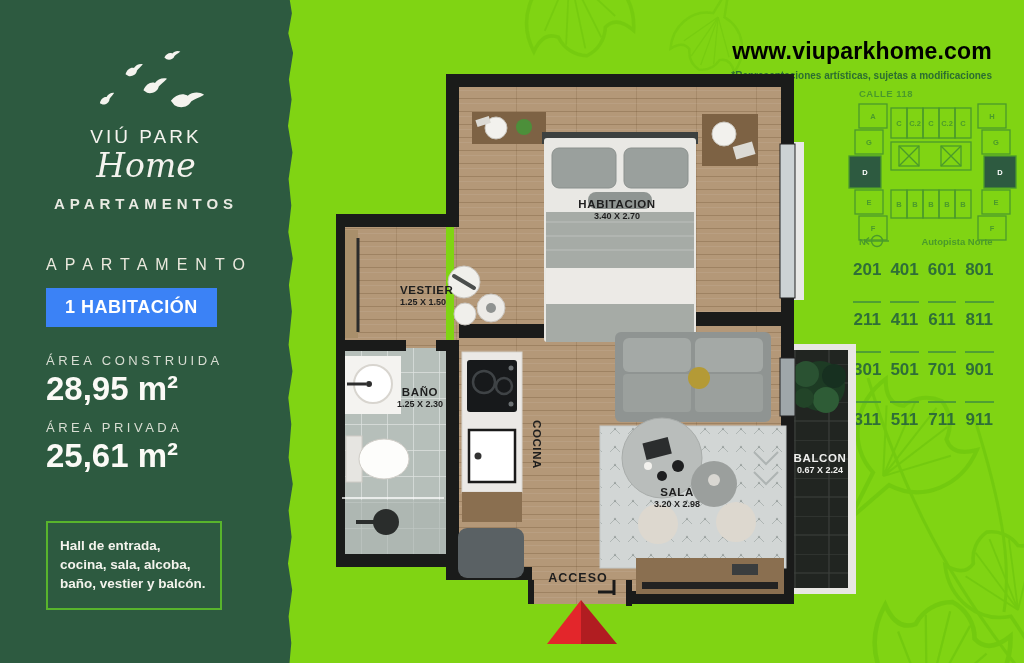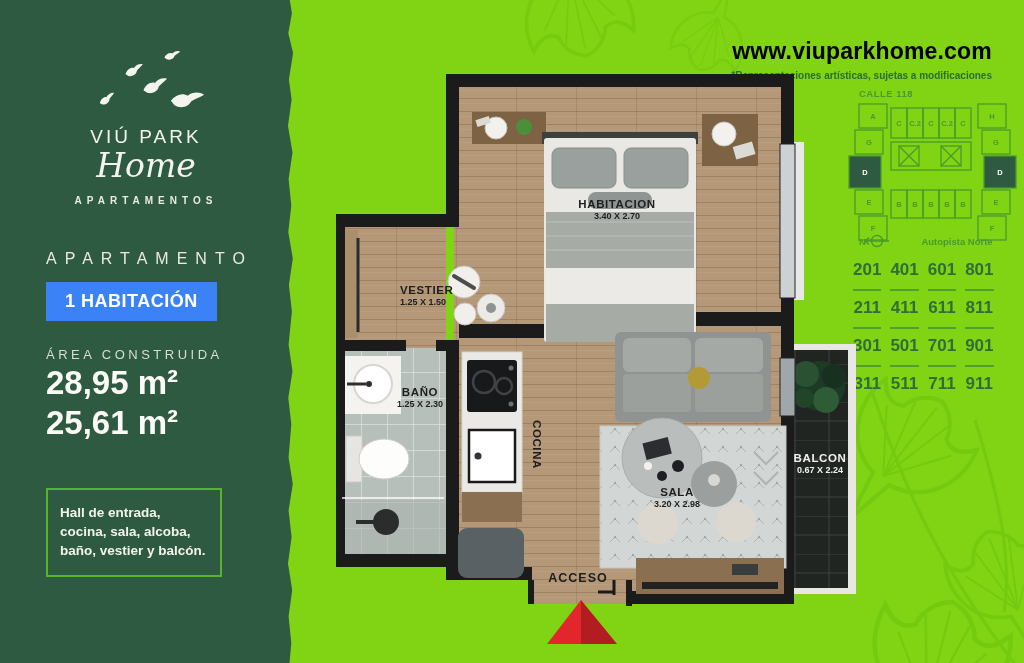--- a/index.html
+++ b/index.html
@@ -9,38 +9,38 @@
   
   .sidebar{position:absolute;left:0;top:0;width:300px;height:663px;background:#2d5a40;
     clip-path:polygon(0 0,96.6% 0,97.3% 2%,96.1% 5%,97.7% 8%,96.3% 12%,97.2% 15%,96.0% 19%,
       97.5% 23%,96.2% 27%,97.1% 31%,96.1% 35%,97.6% 39%,96.3% 43%,97.3% 47%,96.2% 52%,
       97.5% 56%,96.1% 60%,97.1% 64%,96.2% 69%,97.6% 73%,96.2% 77%,97.2% 81%,96.0% 85%,
       97.4% 89%,96.2% 93%,97.1% 97%,96.5% 100%,0 100%);}
   .side-inner{position:absolute;left:46px;top:0;width:214px;color:#f2f2ec;}
   .logo{width:200px;text-align:center;margin-top:46px;}
   .logo-name{font-size:19px;letter-spacing:3px;color:#f4f3ee;margin-top:2px;}
   .logo-script{font-family:"DejaVu Serif",serif;font-style:italic;font-size:33px;margin-top:-2px;color:#f4f3ee;}
-  .logo-tag{font-size:10px;font-weight:bold;letter-spacing:5px;margin-top:10px;color:#e9eae2;}
+  .logo-tag{font-size:15px;font-weight:bold;letter-spacing:5px;margin-top:10px;color:#e9eae2;}
   .apt-label{margin-top:44px;font-size:16px;letter-spacing:8px;color:#eceade;}
   .apt-type{font-size:47px;font-weight:bold;letter-spacing:1px;margin-top:4px;color:#f7f6f1;}
   .badge{display:inline-block;margin-top:14px;background:#3b82f6;color:#fff;
          font-size:18px;font-weight:bold;letter-spacing:.5px;padding:9px 19px;}
   .area-label{margin-top:26px;font-size:13px;letter-spacing:3.5px;color:#d9ded3;}
   .area-value{font-size:33px;font-weight:bold;color:#fbfaf6;margin-top:2px;}
   .area-label.second{margin-top:12px;}
   .desc-box{margin-top:46px;width:148px;border:2px solid #58b42c;padding:14px 12px;
             font-size:13.5px;font-weight:bold;line-height:1.4;color:#f3f3ec;}
   
   .website{position:absolute;right:32px;top:38px;text-align:right;}
   .url{font-size:23px;font-weight:bold;color:#000000;letter-spacing:.2px;}
   .disclaimer{font-size:10px;font-weight:bold;color:#2c6d31;margin-top:5px;}
   
   .numbers{position:absolute;left:853px;top:260px;width:134px;display:grid;
            grid-template-columns:repeat(4,1fr);column-gap:9px;row-gap:7px;}
-  .num{font-size:17px;font-weight:bold;color:#2f6e38;text-align:center;padding-bottom:9px;
+  .num{font-size:17px;font-weight:bold;color:#2f6e38;text-align:center;padding-bottom:21px;
        border-bottom:2px solid #4f9f33;}
   .num.nl{border-bottom:none;}
   
   .fp{position:absolute;left:336px;top:60px;width:524px;height:592px;}
   .fp-label{position:absolute;text-align:center;color:#1e1e1e;line-height:1.15;}
   .fp-label .nm{font-size:11.5px;font-weight:bold;letter-spacing:.6px;}
   .fp-label .dm{font-size:9px;font-weight:bold;}
   .fp-label.white{color:#f0f0ee;}
   .fp-label.vert{writing-mode:vertical-rl;letter-spacing:1px;}
   .kp-t{font-family:"Liberation Sans",sans-serif;font-weight:bold;fill:#4a9a2b;}
@@ -102,20 +102,21 @@
         <div class="logo-name">VIÚ PARK</div>
         <div class="logo-script">Home</div>
         <div class="logo-tag">APARTAMENTOS</div>
       </div>
 
       <div class="apt-label">APARTAMENTO</div>
       <div class="badge">1 HABITACIÓN</div>
 
       <div class="area-label">ÁREA CONSTRUIDA</div>
       <div class="area-value">28,95 m²</div>
+      <div class="area-label second">ÁREA PRIVADA</div>
       <div class="area-value">25,61 m²</div>
 
       <div class="desc-box">Hall de entrada, cocina, sala, alcoba, baño, vestier y balcón.</div>
     </div>
   </div>
 
   <div class="website">
     <div class="url">www.viuparkhome.com</div>
     <div class="disclaimer">*Representaciones artísticas, sujetas a modificaciones</div>
   </div>

